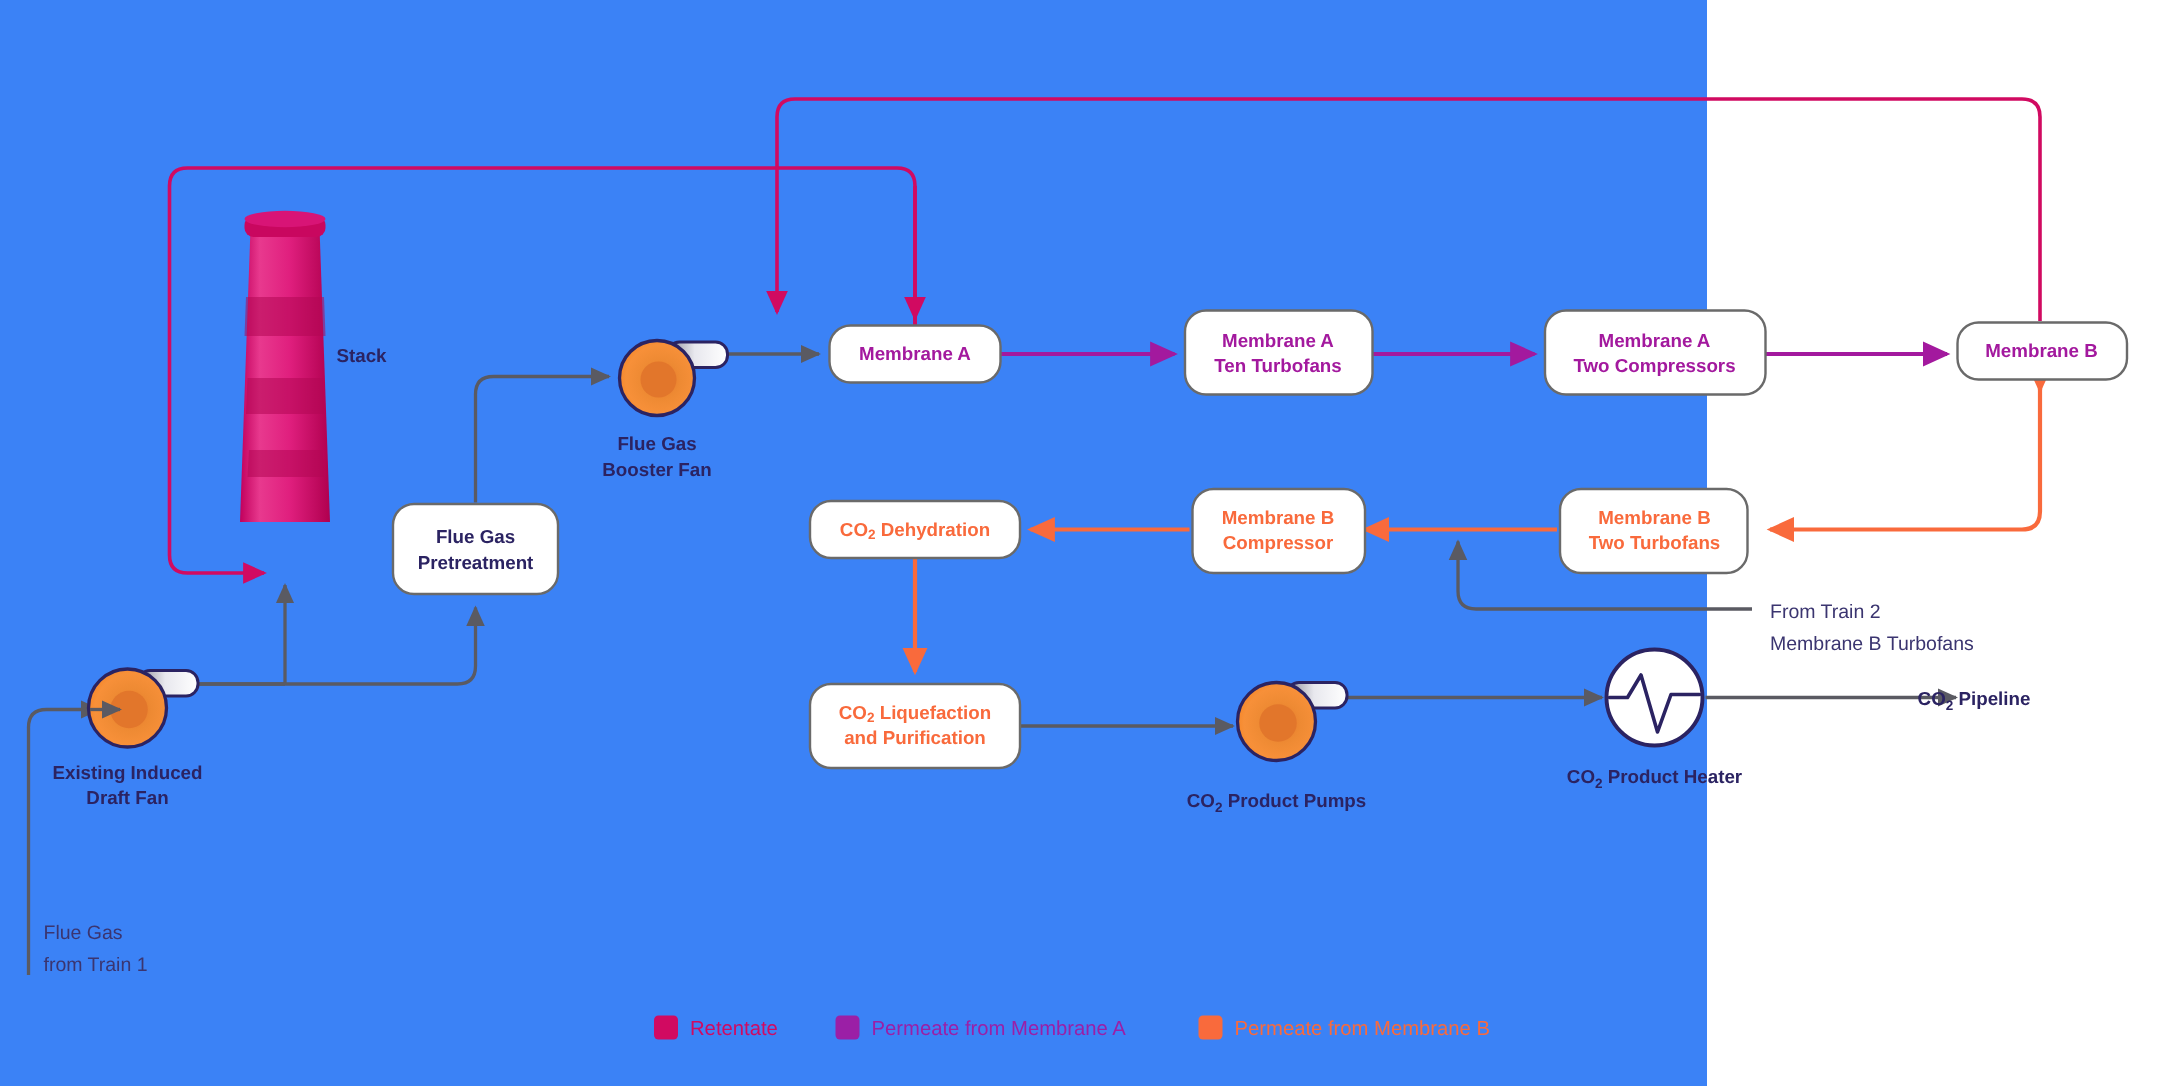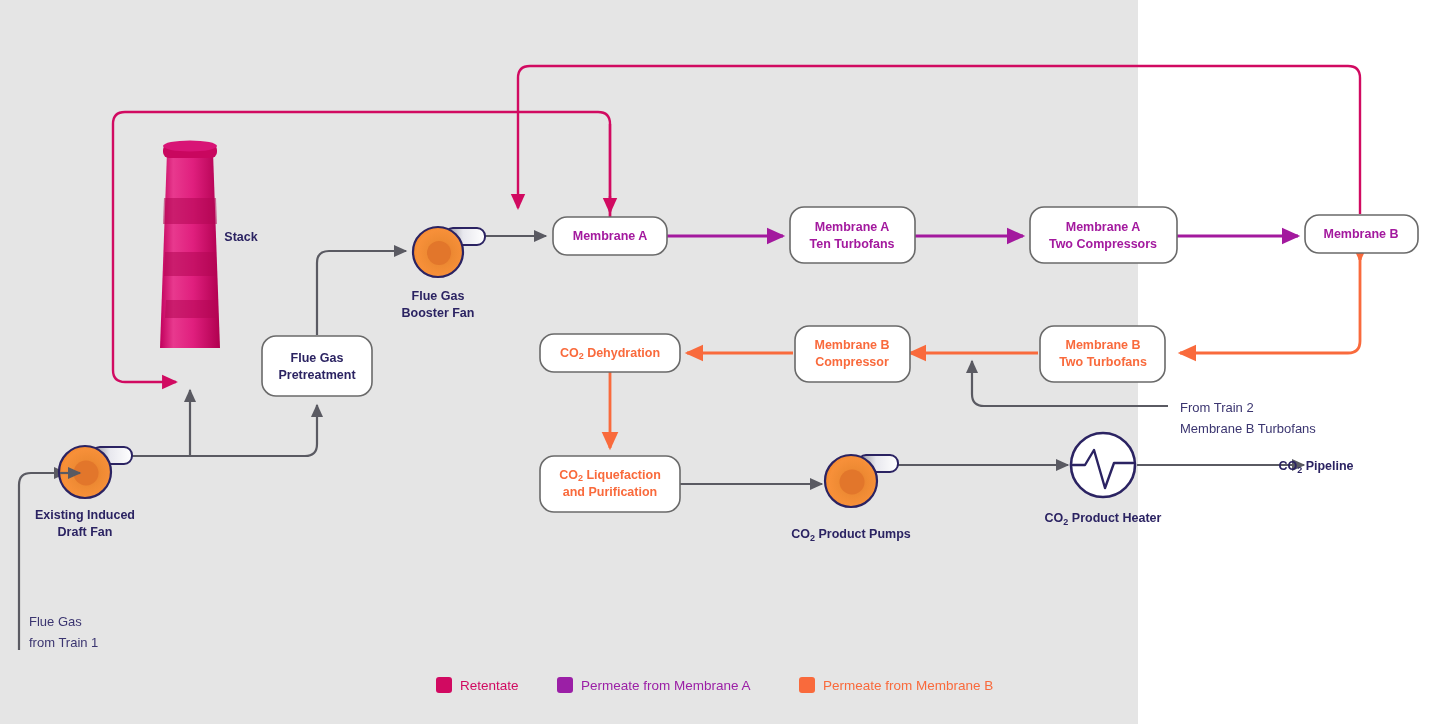--- a/index.html
+++ b/index.html
@@ -1,17 +1,17 @@
 <!DOCTYPE html>
 <html><head>
 <meta charset="utf-8">
 <style>
   html,body{margin:0;padding:0;background:#ffffff;}
   body{width:1440px;height:724px;font-family:"Liberation Sans",sans-serif;overflow:hidden;}
-  #stage{position:relative;width:1138px;height:724px;background:#e5e5e5;}
+  #stage{position:relative;width:1138px;height:724px;background:#3b82f6;}
   svg#diagram{position:absolute;left:0;top:0;width:1440px;height:724px;}
   .nodeLabel{font-weight:bold;font-size:12.5px;text-anchor:middle;dominant-baseline:middle;}
   .purpleTxt{fill:#A3199E;}
   .orangeTxt{fill:#F96A3C;}
   .navyTxt{fill:#2B2362;}
   .capLabel{font-weight:bold;font-size:12.5px;text-anchor:middle;fill:#2B2362;}
   .plainLabel{font-weight:normal;font-size:13px;fill:#3B3570;}
   .legendTxt{font-size:13.5px;font-weight:normal;}
   .boxRect{fill:#ffffff;stroke:#6A6A6A;stroke-width:1.6;}
   .sub{font-size:9px;}

